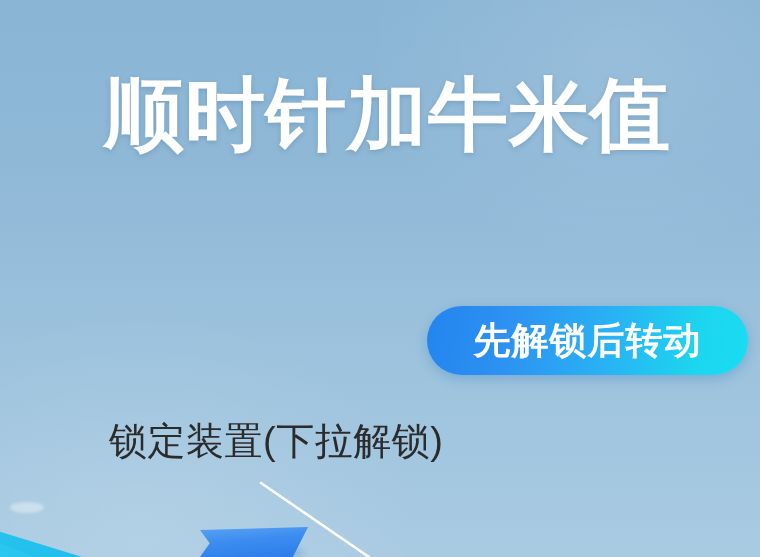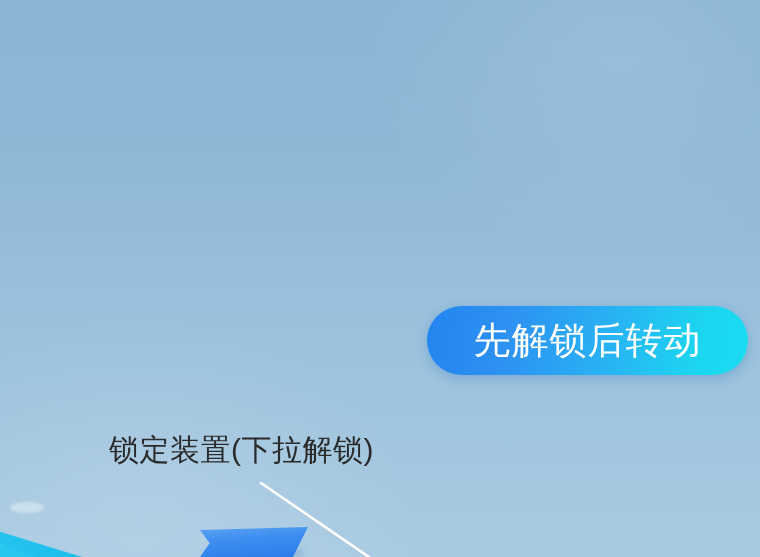--- a/index.html
+++ b/index.html
@@ -68,35 +68,35 @@
     border-radius: 35px;
     background: linear-gradient(100deg, #2384ef 0%, #2d92f2 26%, #28b4f4 58%, #1cd6ef 84%, #19dcf2 100%);
     box-shadow: 0 4px 12px rgba(28, 110, 190, 0.28);
     display: flex;
     align-items: center;
     justify-content: center;
     box-sizing: border-box;
   }
   .pill-label {
     color: #ffffff;
-    font-weight: 400;
+    font-weight: 700;
     font-size: 37px;
     line-height: 1;
     letter-spacing: 1px;
     white-space: nowrap;
   }
 
   
   .callout-label {
     position: absolute;
     left: 109px;
-    top: 433px;
+    top: 421px;
     color: #2b2b2b;
     font-weight: 500;
-    font-size: 30px;
+    font-size: 38px;
     line-height: 1.1;
     letter-spacing: 0.5px;
     white-space: nowrap;
   }
 
   
   .leader-line {
     position: absolute;
     left: 0;
     top: 0;
@@ -162,20 +162,21 @@
 </style>
 </head>
 <body>
 
 <div id="poster">
 
   <div class="glow-top-right"></div>
   <div class="glow-bottom-left"></div>
 
   <div class="headline-block">
+    <span class="headline">顺时针加牛米值</span>
   </div>
 
   <div class="pill">
     <span class="pill-label">先解锁后转动</span>
   </div>
 
   <div class="callout-label">锁定装置(下拉解锁)</div>
 
   <svg class="leader-line" viewBox="0 0 760 557">
     <line x1="261" y1="483" x2="369" y2="557" stroke="#ffffff" stroke-width="2.6" stroke-linecap="round"></line>

